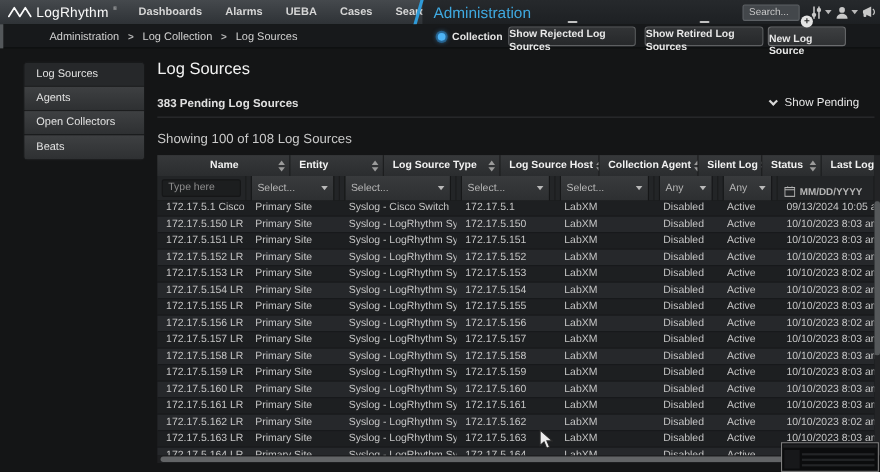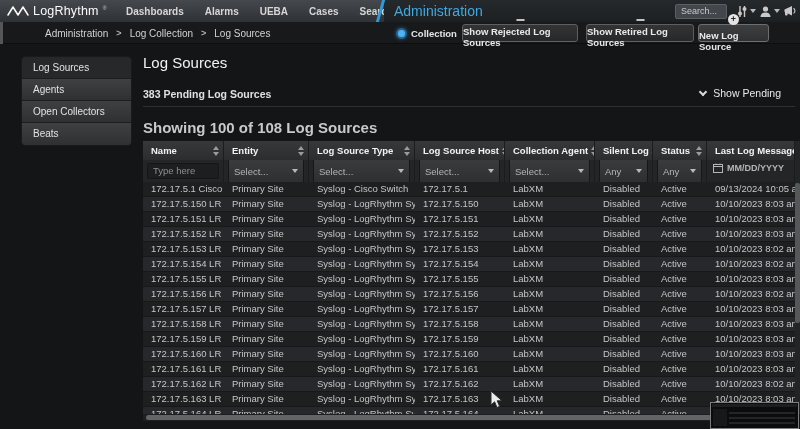--- a/index.html
+++ b/index.html
@@ -44,38 +44,38 @@
   .side-item.selected{background:#26282a;}
 
   
   .page-title{position:absolute;left:143px;top:54px;font-size:15px;color:#f2f2f2;}
   .pending-row{position:absolute;left:143px;top:87px;width:652px;height:16px;}
   .pending-text{position:absolute;left:0;top:1px;font-size:10.5px;font-weight:bold;color:#e0e0e0;}
   .show-pending{position:absolute;right:14px;top:0;display:flex;align-items:center;gap:7px;}
   .chev{width:6px;height:6px;border-left:2px solid #d8d8d8;border-bottom:2px solid #d8d8d8;transform:rotate(-45deg);margin-top:-2px;}
   .show-pending-label{font-size:10.5px;color:#e8e8e8;}
   .divider{position:absolute;left:143px;top:106px;width:652px;height:1px;background:#2e3032;}
-  .showing{position:absolute;left:143px;top:119px;font-size:15px;color:#c9c9c9;font-weight:bold;}
+  .showing{position:absolute;left:143px;top:119px;font-size:12px;color:#c9c9c9;}
 
   
   .table{position:absolute;left:143px;top:141px;width:652px;}
   .grid{display:grid;grid-template-columns:81px 85px 106px 90px 90px 58px 54px 88px;}
-  .thead{height:19px;background:linear-gradient(#36383a,#2b2d2f);}
+  .thead{height:19px;background:linear-gradient(#36383a,#2b2d2f);padding-left:40px;}
   .th{position:relative;display:flex;align-items:center;justify-content:space-between;padding:0 4px 0 8px;border-right:1px solid #1b1c1d;overflow:hidden;}
   .th-label{font-size:9.5px;font-weight:bold;color:#f2f2f2;white-space:nowrap;}
   .sort{display:flex;flex-direction:column;gap:2px;align-items:center;flex:none;margin-left:3px;}
   .tri{display:block;width:0;height:0;border-left:3px solid transparent;border-right:3px solid transparent;}
   .tri.up{border-bottom:4px solid #9b9b9b;}
   .tri.dn{border-top:4px solid #9b9b9b;}
   .filters{height:22px;background:#232527;}
   .fcell{border-right:1px solid #1b1c1d;padding:3px 4px;display:flex;align-items:center;overflow:hidden;}
   .f-text{flex:1;height:16px;background:#1c1e1f;border:1px solid #151617;border-radius:2px;font-size:9.5px;color:#8f8f8f;line-height:14px;padding:0 5px;white-space:nowrap;}
   .f-select{flex:1;height:32px;background:linear-gradient(#3b3d3f,#2b2d2f);border:1px solid #161718;border-radius:2px;display:flex;align-items:center;justify-content:space-between;padding:0 5px;overflow:hidden;}
   .f-val{font-size:9.5px;color:#b5b5b5;white-space:nowrap;}
-  .f-date{flex:1;height:16px;display:flex;align-items:flex-start;gap:4px;padding:0 2px;}
+  .f-date{flex:1;height:16px;display:flex;align-items:flex-end;gap:4px;padding:0 2px;}
   .f-date .f-val{font-weight:bold;font-size:9px;}
   .cal{display:flex;flex:none;}
   .tbody{height:232px;overflow:hidden;background:#1d1f21;}
   .tr{height:15px;background:#1d1f21;border-bottom:1px solid #17181a;}
   .tr.alt{background:#26282b;}
   .td{font-size:9.5px;color:#c6c6c6;line-height:14px;padding-left:8px;white-space:nowrap;overflow:hidden;}
 
   
   .vscroll{position:absolute;left:795px;top:141px;width:5px;height:273px;background:#232426;}
   .vthumb{position:absolute;left:0;top:42px;width:5px;height:140px;background:#55585a;border-radius:2px;}

